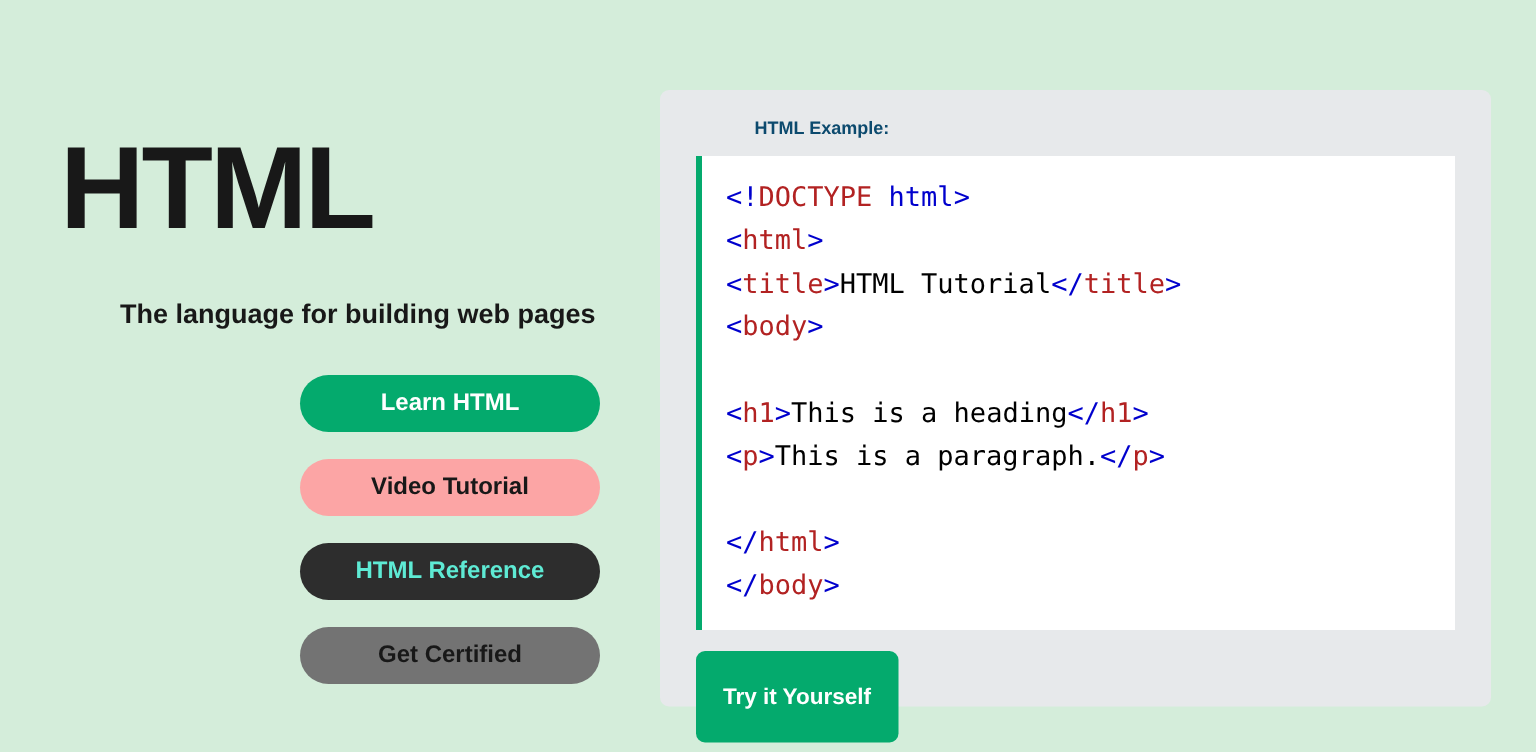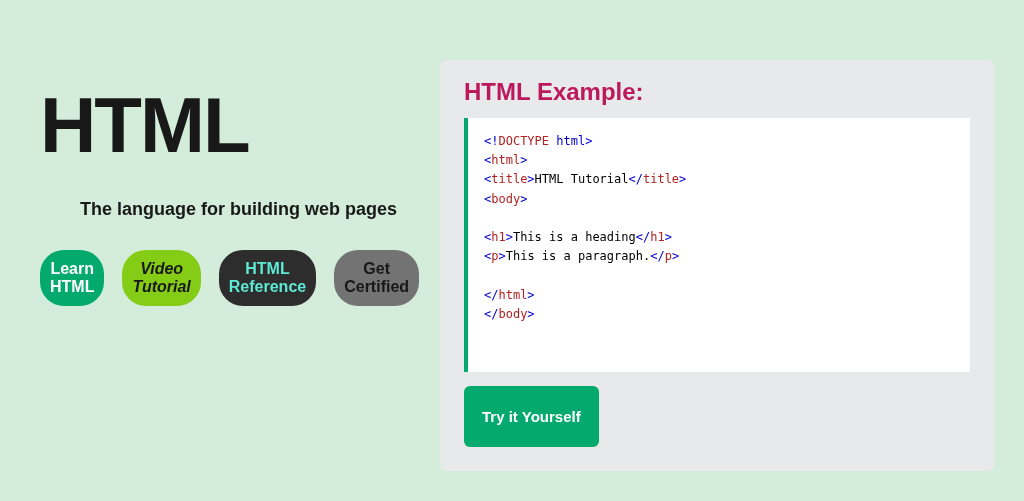--- a/index.html
+++ b/index.html
@@ -29,71 +29,71 @@
     }
     .subtitle {
       font-size: 18px;
       font-weight: 700;
       color: #181818;
       margin-bottom: 30px;
       margin-left: 40px;
     }
     .buttons {
       display: flex;
-      flex-direction: row;
+      flex-direction: column;
       gap: 18px;
       align-items: flex-end;
     }
     .btn {
       width: 200px;
       padding: 10px 10px;
       border-radius: 24px;
       border: none;
       font-size: 16px;
       font-weight: 600;
       cursor: pointer;
       text-align: center;
     }
     .btn-green {
       background-color: #04AA6D;
       color: #fff;
     }
     .btn-yellow {
-      background-color: #84cc16;
+      background-color: #fca5a5;
       color: #181818;
-      font-style: italic;
     }
     .btn-dark {
       background-color: #2d2d2d;
       color: #5eead4;
     }
     .btn-pink {
       background-color: #737373;
       color: #181818;
     }
     .right-panel {
       flex: 1;
       background-color: #e7e9eb;
       border-radius: 6px;
       padding: 18px 24px 24px 24px;
       display: flex;
       flex-direction: column;
     }
     .example-title {
-      font-size: 24px;
+      font-size: 12px;
       font-weight: 700;
-      color: #be185d;
+      color: #0c4a6e;
       margin-bottom: 12px;
+      margin-left: 39px;
     }
     .code-box {
       background-color: #fff;
       border-left: 4px solid #04AA6D;
       padding: 14px 16px;
       font-family: 'Consolas', 'Monaco', monospace;
-      font-size: 12px;
+      font-size: 18px;
       line-height: 1.6;
       flex: 1;
       color: #000;
       margin-bottom: 14px;
     }
     .tag { color: #b22222; }
     .attr { color: #0000cd; }
     .bracket { color: #0000cd; }
     .try-btn {
       background-color: #04AA6D;

